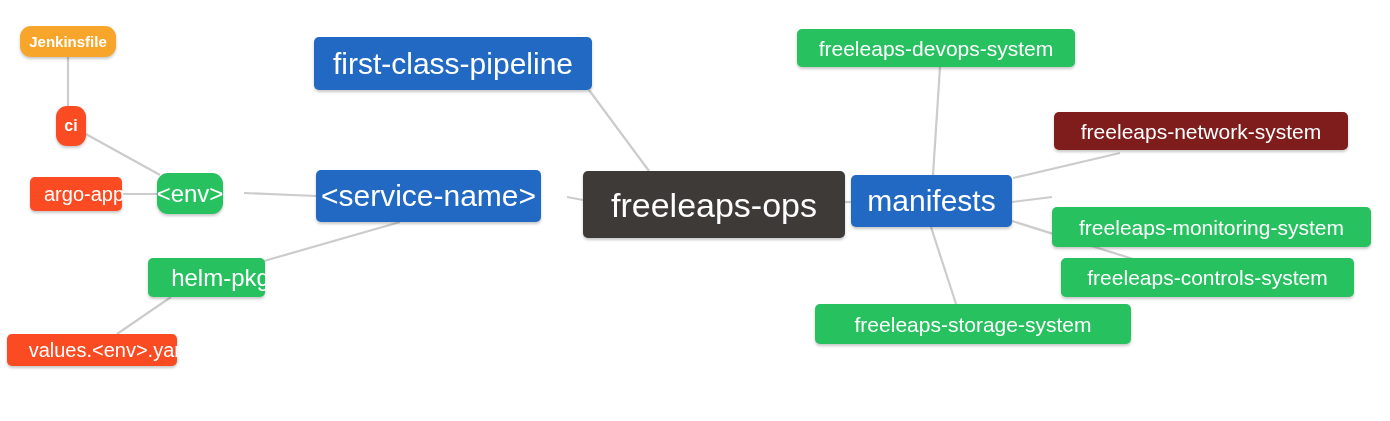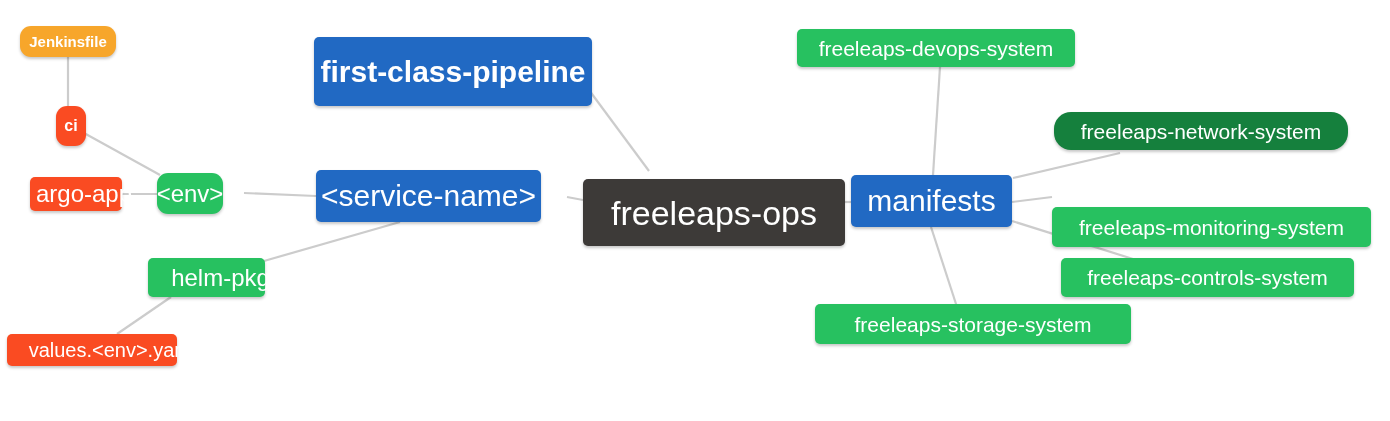--- a/index.html
+++ b/index.html
@@ -25,27 +25,27 @@
   }
   .c-orange{background:#f7a62b;}
   .c-red{background:#fa4b22;}
   .c-green{background:#27c160;}
   .c-blue{background:#2169c3;}
   .c-dark{background:#3d3a38;}
   .small{font-weight:700;border-radius:11px;}
 
   .n0{left:20px;top:26px;width:96px;height:31px;font-size:15px;}
   .n1{left:56px;top:106px;width:30px;height:40px;font-size:16px;}
-  .n2{left:30px;top:177px;width:92px;height:34px;font-size:24px;padding-left:16px;}
+  .n2{left:30px;top:177px;width:92px;height:34px;font-size:20px;padding-left:16px;}
   .n3{left:157px;top:173px;width:66px;height:41px;font-size:24px;border-radius:11px;}
   .n4{left:148px;top:258px;width:117px;height:39px;font-size:24px;}
   .n5{left:7px;top:334px;width:170px;height:32px;font-size:20px;padding-left:40px;}
-  .n6{left:314px;top:37px;width:278px;height:69px;font-size:30px;font-weight:bold;}
+  .n6{left:314px;top:37px;width:278px;height:53px;font-size:30px;}
   .n7{left:316px;top:170px;width:225px;height:52px;font-size:30px;}
-  .n8{left:583px;top:171px;width:262px;height:67px;font-size:34px;margin-top:8px;}
+  .n8{left:583px;top:171px;width:262px;height:67px;font-size:34px;}
   .n9{left:851px;top:175px;width:161px;height:52px;font-size:30px;}
   .n10{left:797px;top:29px;width:278px;height:38px;font-size:21px;}
   .n11{left:1054px;top:112px;width:294px;height:38px;font-size:21px;}
   .n12{left:1052px;top:185px;width:319px;height:40px;font-size:21px;margin-top:22px;}
   .n13{left:1061px;top:258px;width:293px;height:39px;font-size:21px;}
   .n14{left:815px;top:304px;width:316px;height:40px;font-size:21px;}
 </style>
 </head>
 <body>
 
@@ -72,18 +72,18 @@
   <div class="node n1 c-red small" style="background-color: rgb(250, 75, 34);">ci</div>
   <div class="node n2 c-red" style="background-color: rgb(250, 75, 34);">argo-app</div>
   <div class="node n3 c-green" style="background-color: rgb(39, 193, 96);">&lt;env&gt;</div>
   <div class="node n4 c-green" style="background-color: rgb(39, 193, 96); padding-left: 28px;">helm-pkg</div>
   <div class="node n5 c-red" style="background-color: rgb(250, 75, 34);">values.&lt;env&gt;.yaml</div>
   <div class="node n6 c-blue" style="background-color: rgb(33, 105, 195);">first-class-pipeline</div>
   <div class="node n7 c-blue" style="background-color: rgb(33, 105, 195);">&lt;service-name&gt;</div>
   <div class="node n8 c-dark" style="background-color: rgb(61, 58, 56);">freeleaps-ops</div>
   <div class="node n9 c-blue" style="background-color: rgb(33, 105, 195);">manifests</div>
   <div class="node n10 c-green" style="background-color: rgb(39, 193, 96);">freeleaps-devops-system</div>
-  <div class="node n11 c-green" style="background-color: #15803d; border-radius: 17px;">freeleaps-network-system</div>
+  <div class="node n11 c-green" style="background-color: #7f1d1d;">freeleaps-network-system</div>
   <div class="node n12 c-green" style="background-color: rgb(39, 193, 96);">freeleaps-monitoring-system</div>
   <div class="node n13 c-green" style="background-color: rgb(39, 193, 96);">freeleaps-controls-system</div>
   <div class="node n14 c-green" style="background-color: rgb(39, 193, 96);">freeleaps-storage-system</div>
 
 </div>
 
 </body></html>

